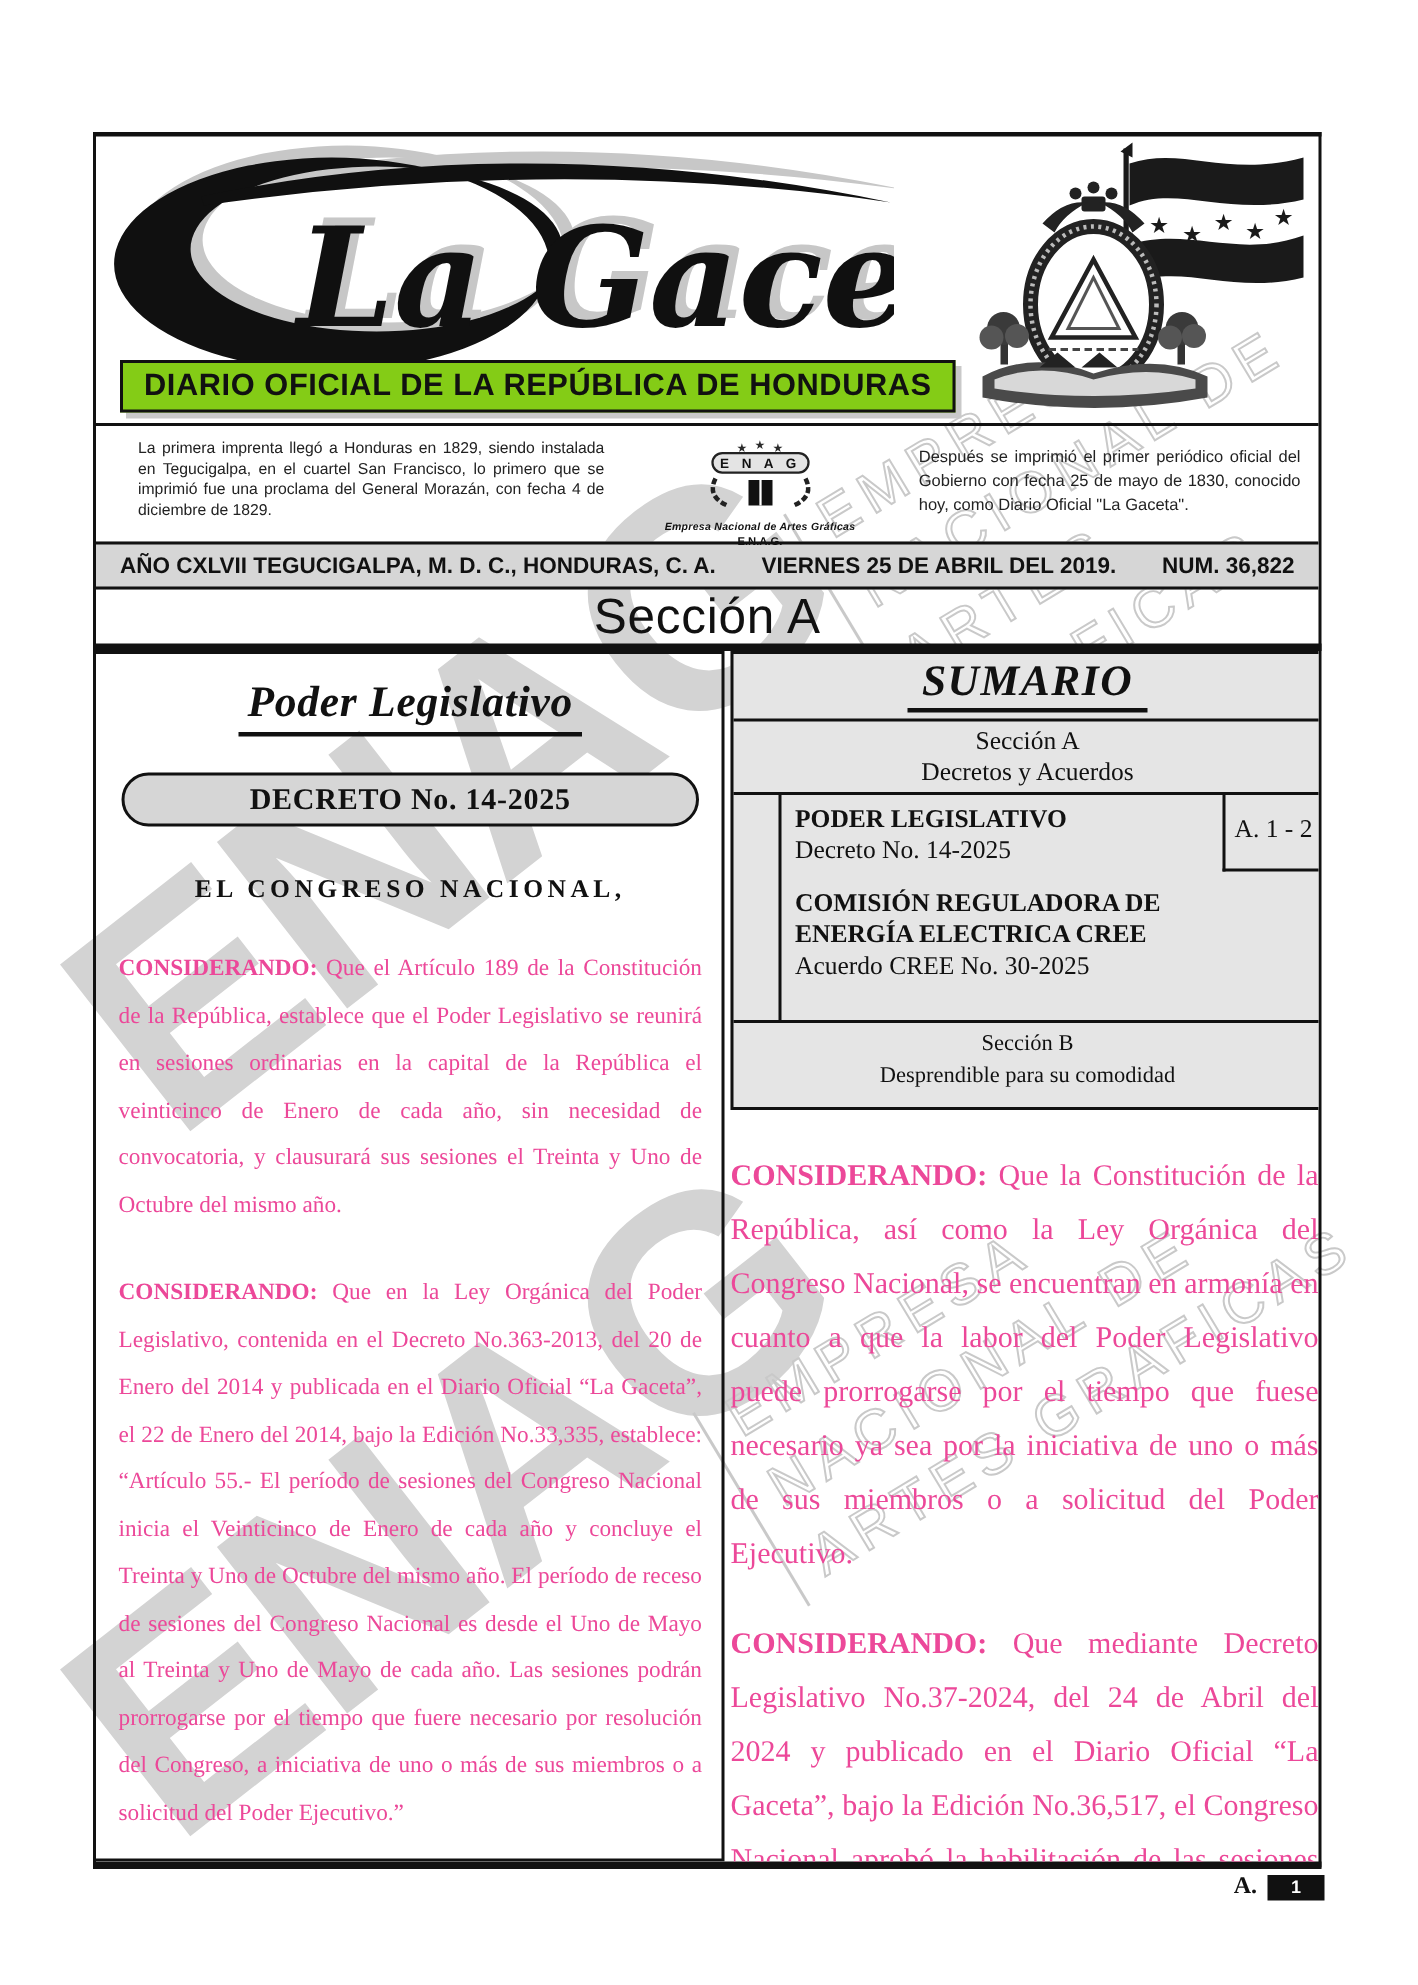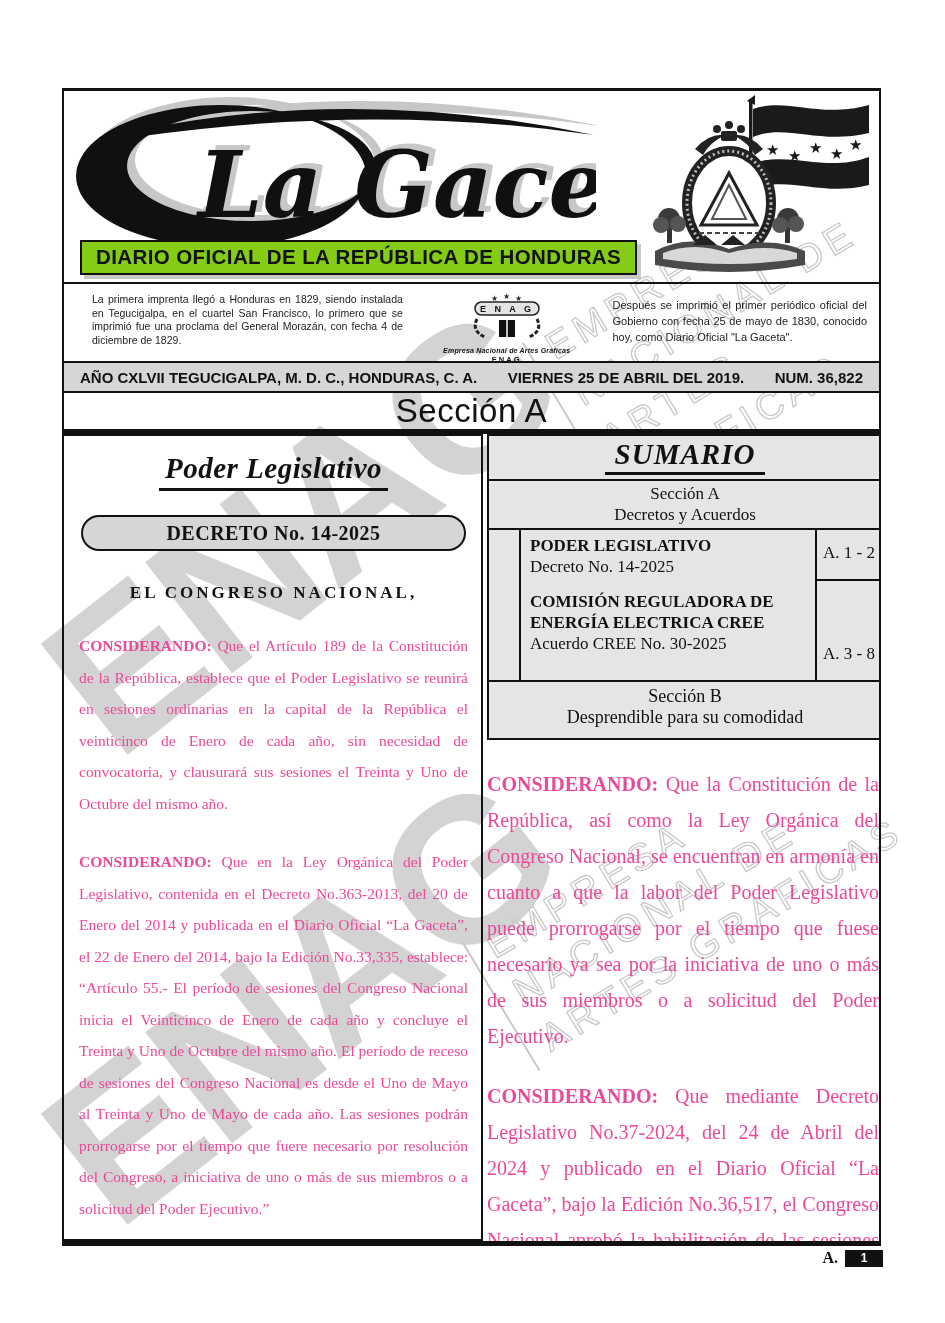--- a/index.html
+++ b/index.html
@@ -108,21 +108,21 @@
   .sumario-table { display:grid; grid-template-columns:32px 1fr 66px; border-bottom:2px solid #111; }
   .st-gutter { grid-row:1 / 3; border-right:2px solid #111; }
   .st-main { padding:5px 6px 4px 9px; font-size:17px; line-height:21px; }
   .st-main-2 { padding-top:10px; padding-bottom:26px; }
   .st-org { font-weight:bold; }
   .st-ref {
     border-left:2px solid #111; display:flex; align-items:flex-end; justify-content:center;
     font-size:17px; padding-bottom:16px;
   }
   .st-ref-1 { border-bottom:2px solid #111; }
-  .sumario-secb { text-align:center; font-size:18px; line-height:21px; padding:4px 0 10px 0; }
+  .sumario-secb { text-align:center; font-size:15px; line-height:21px; padding:4px 0 10px 0; }
   .secb-line { position:relative; }
   .secb-pages { position:absolute; right:12px; top:0; }
   
   .bottom-rule { height:5px; background:#111; margin:0 -2px; }
   .footer {
     position:absolute; top:1249px; right:62px; z-index:2;
     display:flex; align-items:center; gap:7px;
   }
   .footer-letter { font-size:16px; font-weight:bold; font-family:"Liberation Serif", serif; }
   .footer-pagebox {
@@ -281,21 +281,20 @@
             <div class="st-gutter"></div>
             <div class="st-main">
               <div class="st-org">PODER LEGISLATIVO</div>
               <div>Decreto No. 14-2025</div>
             </div>
             <div class="st-ref st-ref-1">A. 1 - 2</div>
             <div class="st-main st-main-2">
               <div class="st-org">COMISIÓN REGULADORA DE ENERGÍA ELECTRICA  CREE</div>
               <div>Acuerdo CREE No. 30-2025</div>
             </div>
-            <div class="st-ref">A. 3 - 8</div>
           </div>
           <div class="sumario-secb">
             <div>Sección B</div>
             <div>Desprendible para su comodidad</div>
           </div>
         </div>
         <p class="body-para rc-para-1"><span class="lead">CONSIDERANDO:</span><span> Que la Constitución de la República, así como la Ley Orgánica del Congreso Nacional, se encuentran en armonía en cuanto a que la labor del Poder Legislativo puede prorrogarse por el tiempo que fuese necesario ya sea por la iniciativa de uno o más de sus miembros o a solicitud del Poder Ejecutivo.</span></p>
         <p class="body-para rc-para-2"><span class="lead">CONSIDERANDO:</span><span> Que mediante Decreto Legislativo No.37-2024, del 24 de Abril del 2024 y publicado en el Diario Oficial “La Gaceta”, bajo la Edición No.36,517, el Congreso Nacional aprobó la habilitación de las sesiones legislativas para el mes de Mayo, con el objeto de fomentar una mayor capacidad de respuesta a las necesidades de la nación y así, agilizar el proceso legislativo.</span></p>
       </section>
 

